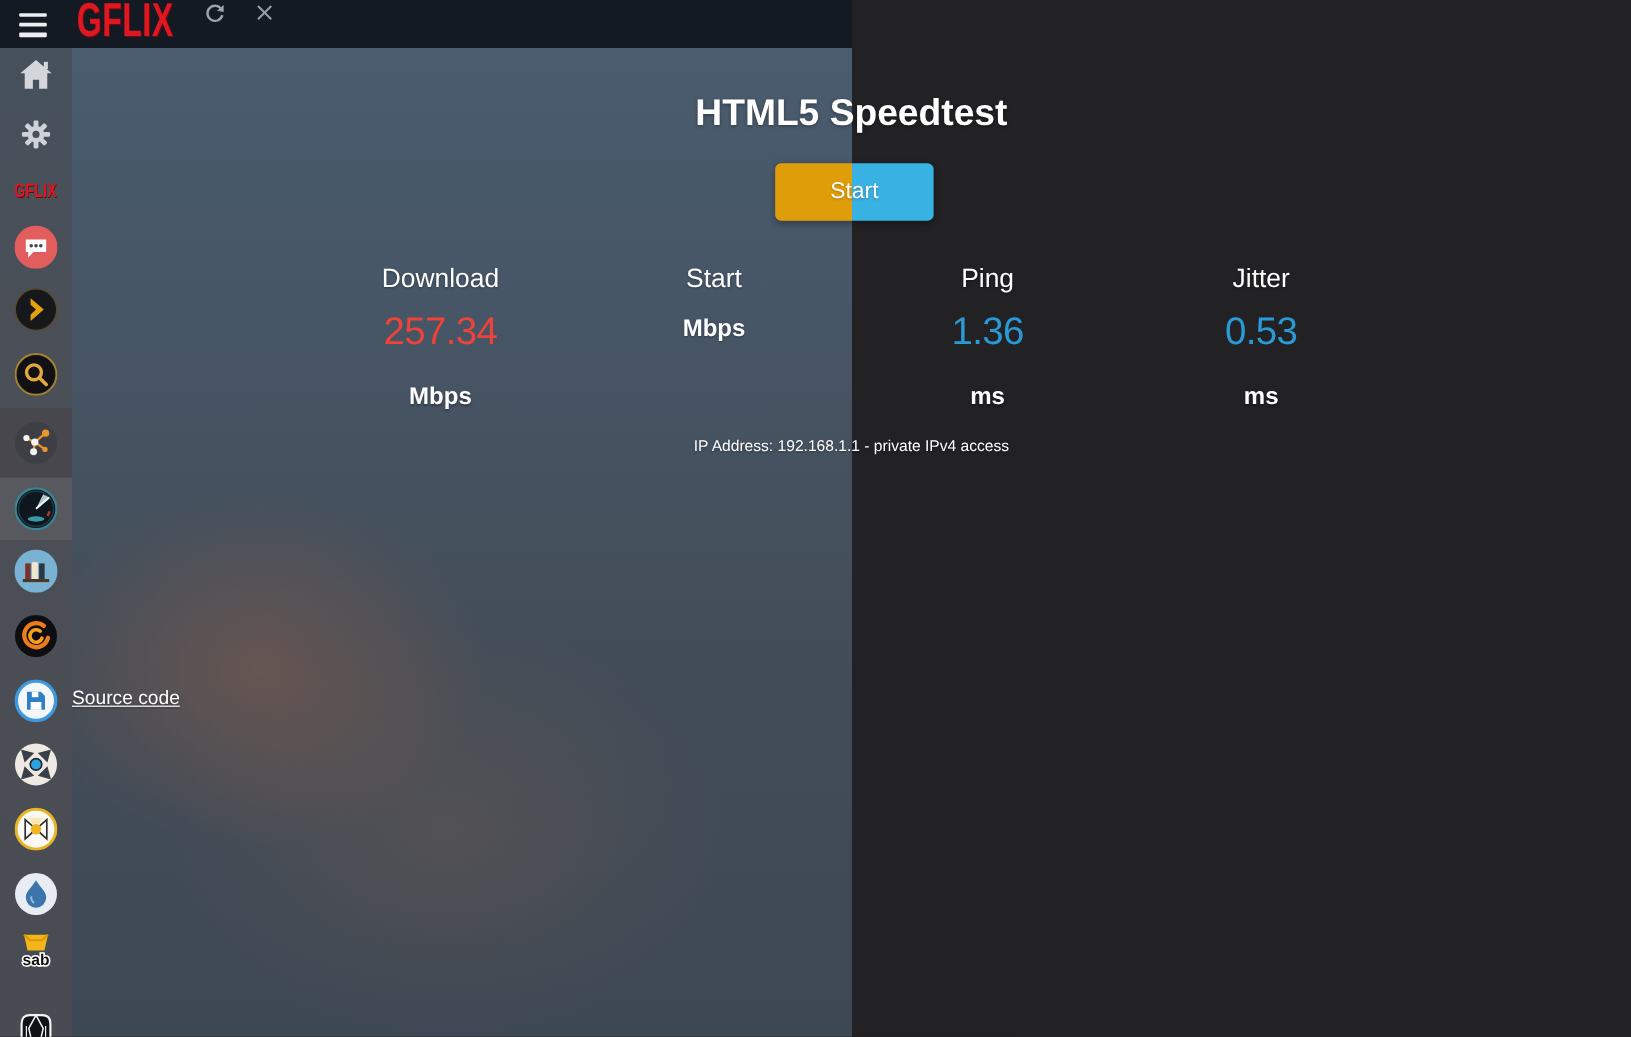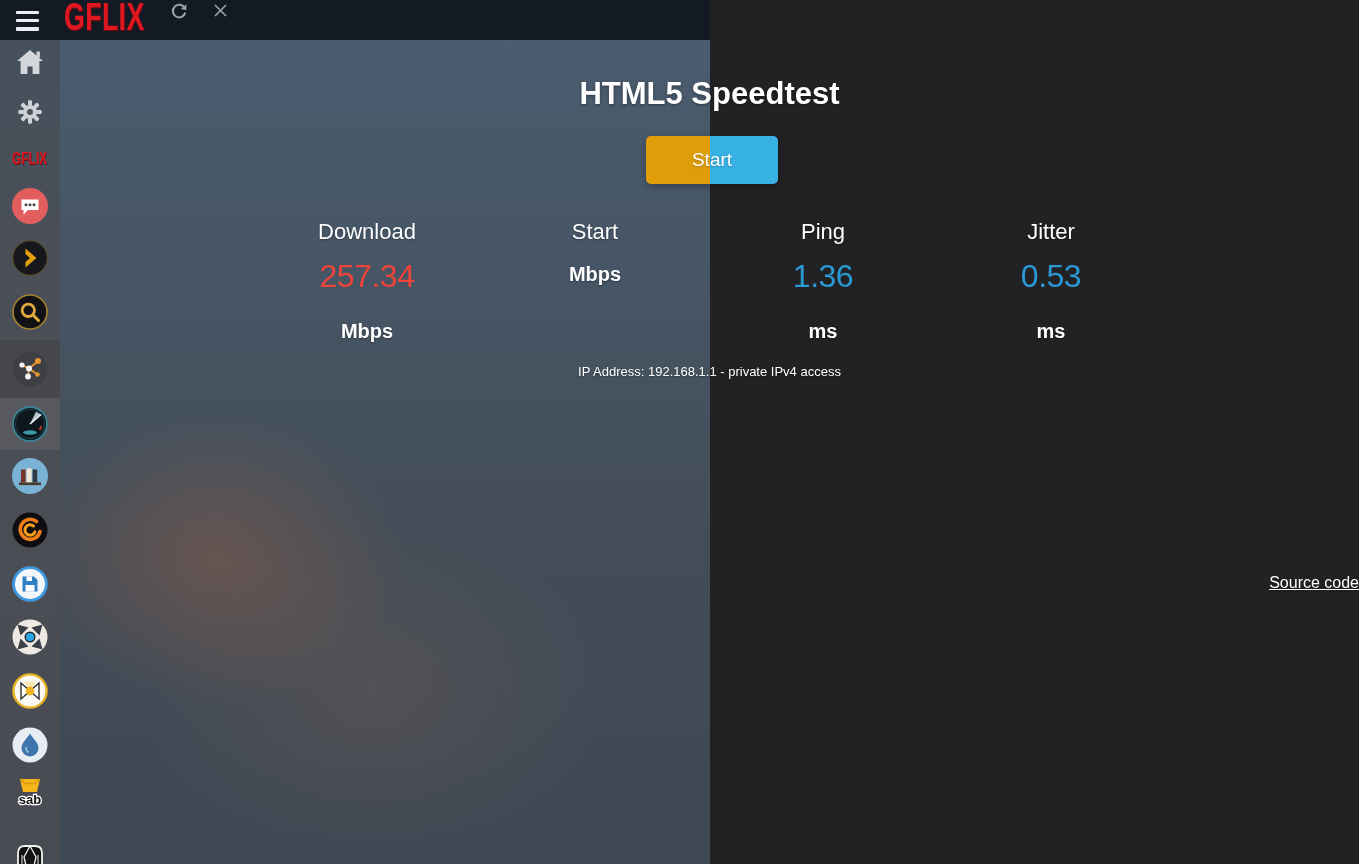--- a/index.html
+++ b/index.html
@@ -94,21 +94,21 @@
     display:flex;
   }
   .metric { width:228px; text-align:center; }
   .m-label { font-size:22px; font-weight:500; line-height:26px; text-shadow:0 1px 2px rgba(0,0,0,0.35); }
   .m-value { font-size:32px; font-weight:400; line-height:52px; margin-top:5px; letter-spacing:-0.5px; }
   .m-unit  { font-size:20px; font-weight:700; line-height:20px; margin-top:19px; text-shadow:0 1px 2px rgba(0,0,0,0.35); }
   .st-ip {
     position:absolute; left:0; top:308px; width:100%;
     text-align:center; font-size:13px; text-shadow:0 1px 2px rgba(0,0,0,0.35);
   }
-  .st-source-row { position:absolute; left:0; top:518px; width:100%; text-align:right; }
+  .st-source-row { position:absolute; left:0; top:518px; width:100%; text-align:left; }
   .st-source { color:#fff; font-size:16px; text-decoration:underline; cursor:pointer; text-shadow:0 1px 2px rgba(0,0,0,0.35); }
   svg { display:block; }
 </style>
 </head>
 <body>
 
 <div class="right-panel"></div>
 <div class="bg-image"></div>
 
 <div class="topbar-left">

